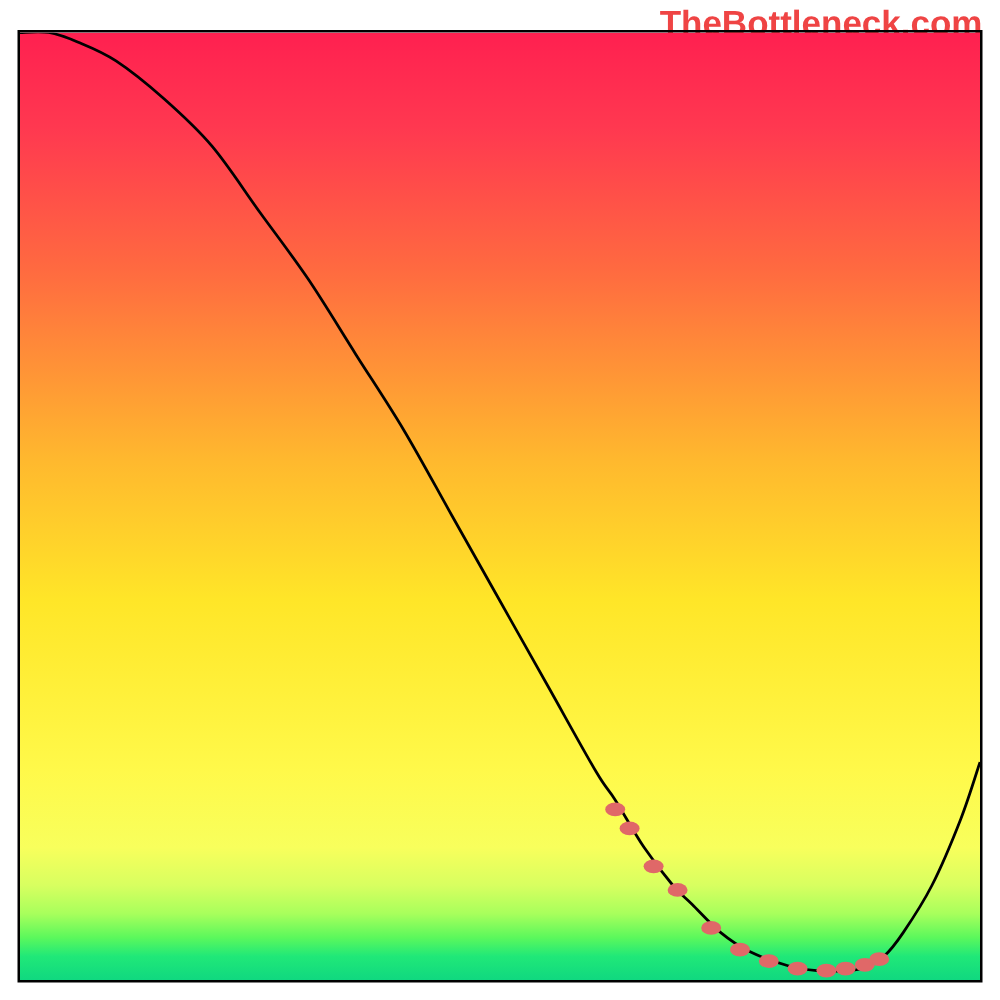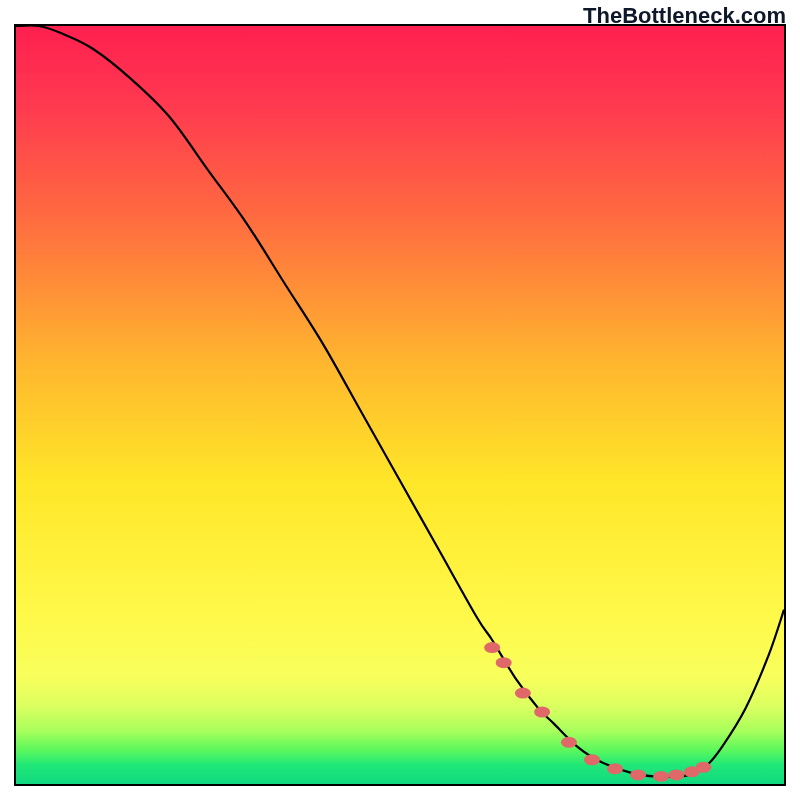--- a/index.html
+++ b/index.html
@@ -22,23 +22,23 @@
     width: 772px;
     height: 762px;
     border: 2px solid black;
     box-sizing: border-box;
     overflow: hidden;
   }
   .watermark {
     position: absolute;
     top: 3px;
     right: 14px;
-    font-size: 22px;
+    font-size: 28px;
     font-weight: bold;
-    color: #0f172a;
+    color: #ef4444;
     font-family: Arial, sans-serif;
   }
   svg {
     display: block;
     width: 100%;
     height: 100%;
   }
 </style>
 </head>
 <body>

